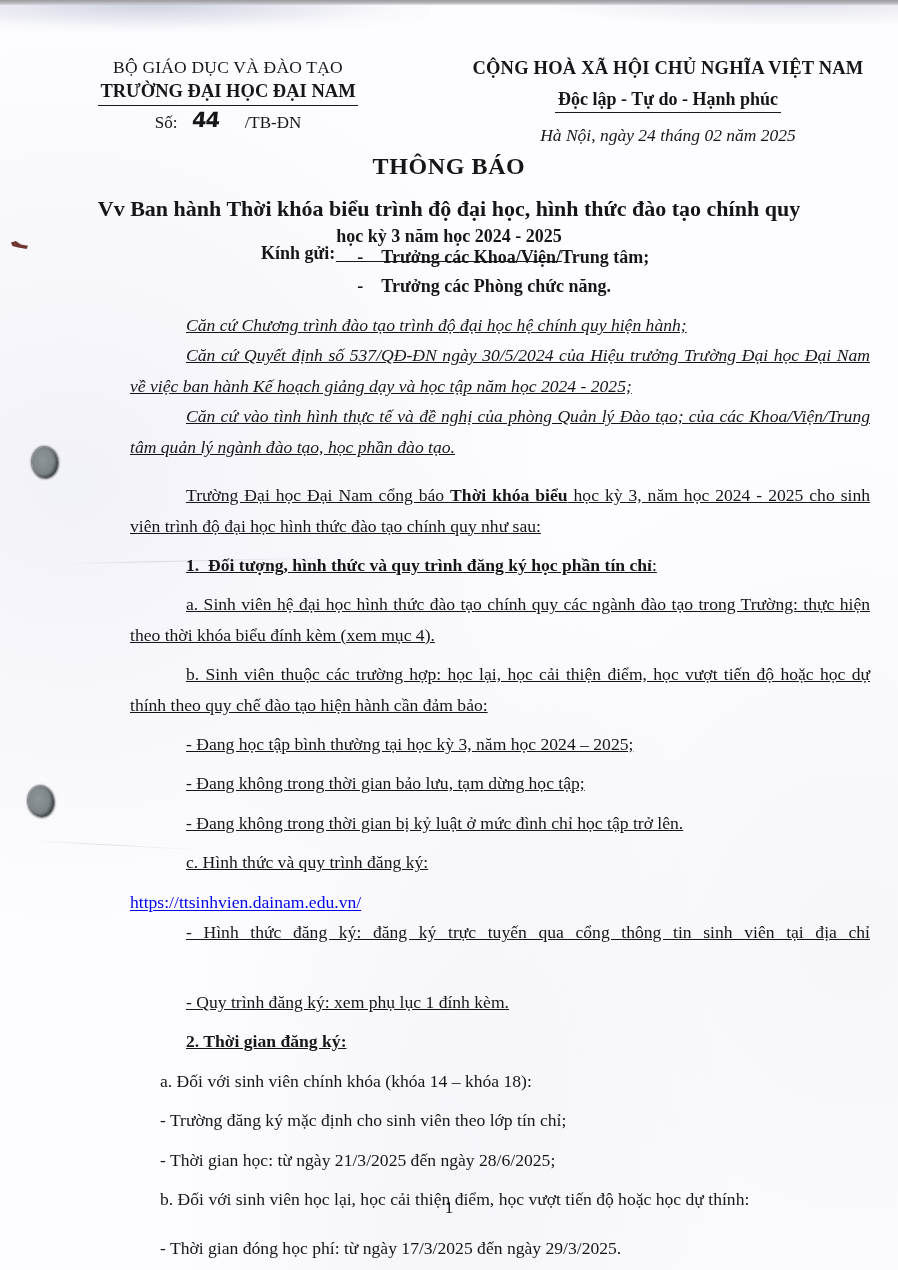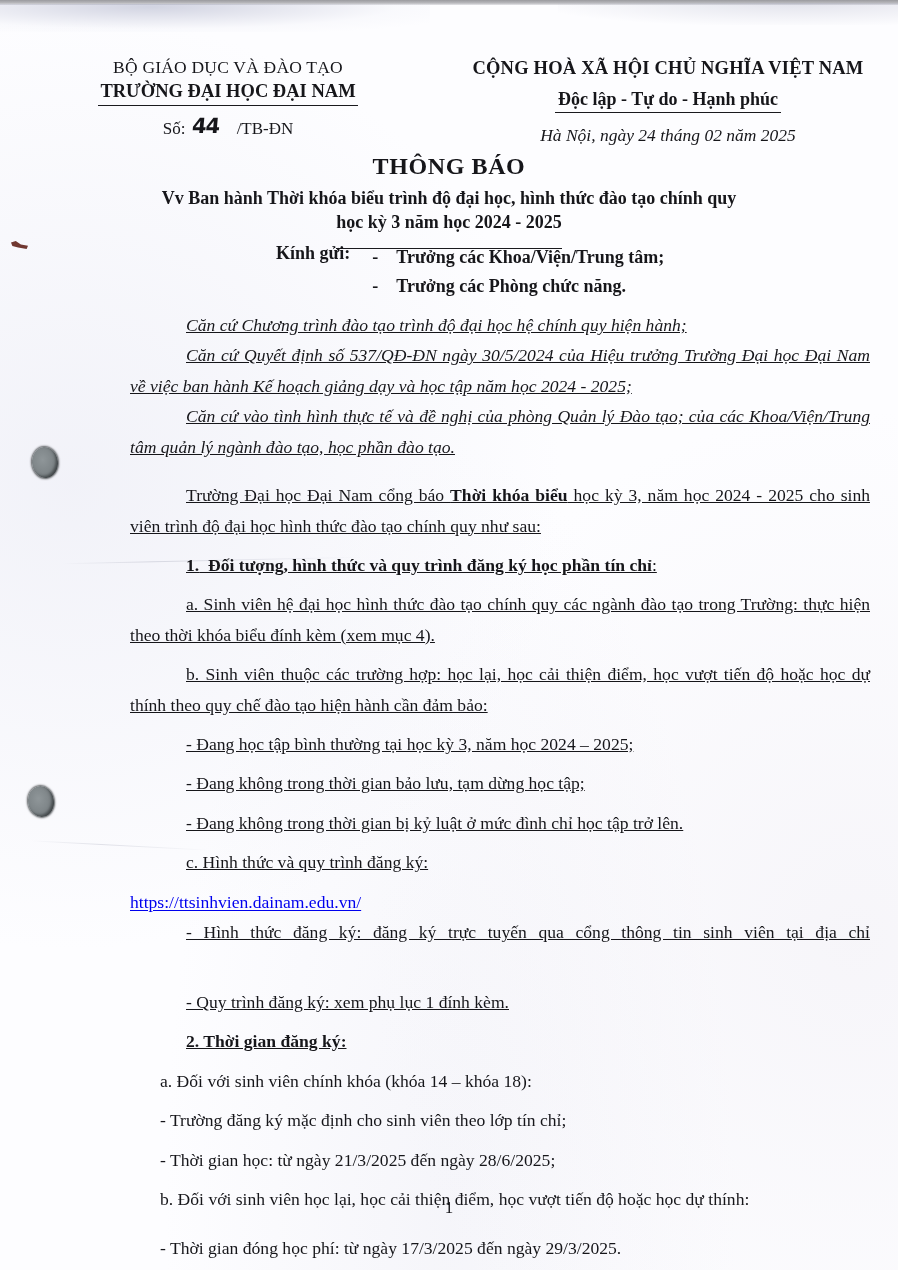--- a/index.html
+++ b/index.html
@@ -120,27 +120,27 @@
   .org-university {
     font-size: 18.5px;
     font-weight: bold;
     line-height: 1.32;
     white-space: nowrap;
     display: inline-block;
     border-bottom: 1.6px solid #1a1a1e;
     padding: 0 2px 1px 2px;
   }
   .doc-number-row {
-    margin-top: 9px;
+    margin-top: 3px;
     font-size: 17px;
     white-space: nowrap;
     display: flex;
     justify-content: center;
     align-items: baseline;
-    gap: 0;
+    gap: 8px;
   }
   .doc-number-label { padding-right: 7px; }
   .doc-number-value {
     font-family: "DejaVu Sans", sans-serif;
     font-size: 21px;
     font-weight: bold;
     letter-spacing: -1px;
     transform: skewX(-5deg) translateY(-1px);
     display: inline-block;
   }
@@ -178,40 +178,40 @@
     width: 898px;
     text-align: center;
   }
   .doc-title {
     font-size: 24px;
     font-weight: bold;
     letter-spacing: 0.6px;
     line-height: 1.24;
   }
   .doc-subtitle {
-    font-size: 18px;
+    font-size: 22px;
     font-weight: bold;
     line-height: 1.36;
-    margin-top: 4px;
+    margin-top: 12px;
     white-space: nowrap;
   }
   .doc-subtitle-2 {
     font-size: 18px;
     font-weight: bold;
     line-height: 1.36;
     display: inline-block;
     border-bottom: 1.6px solid #1a1a1e;
     padding-bottom: 13px;
   }
 
   
   .recipients {
     position: absolute;
     top: 243px;
-    left: 276px;
+    left: 261px;
     display: flex;
     align-items: flex-start;
   }
   .recipients-label {
     font-size: 18px;
     font-weight: bold;
     padding-right: 22px;
     white-space: nowrap;
   }
   .recipients-list {

